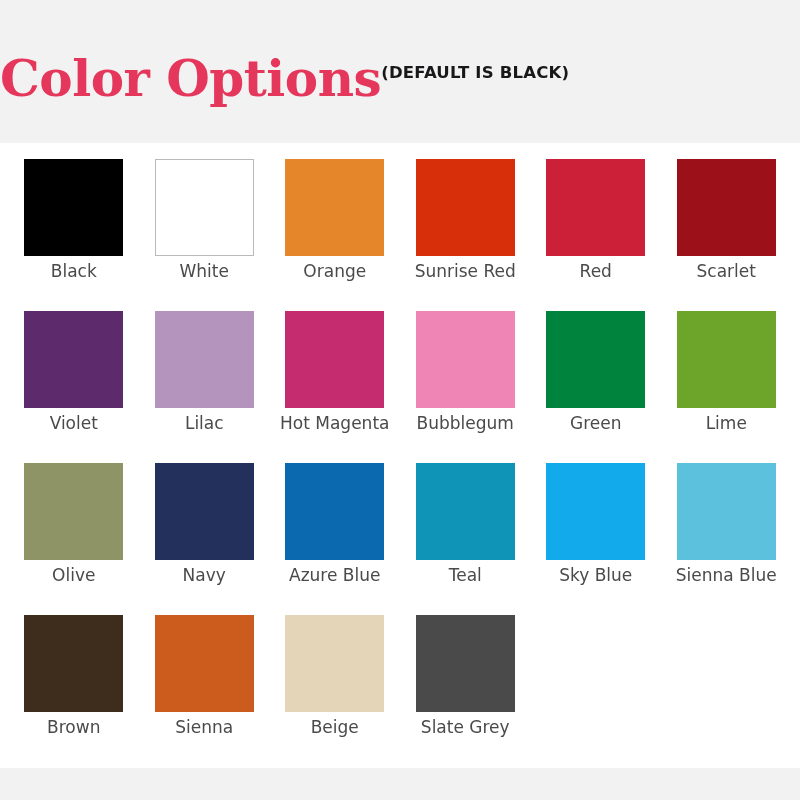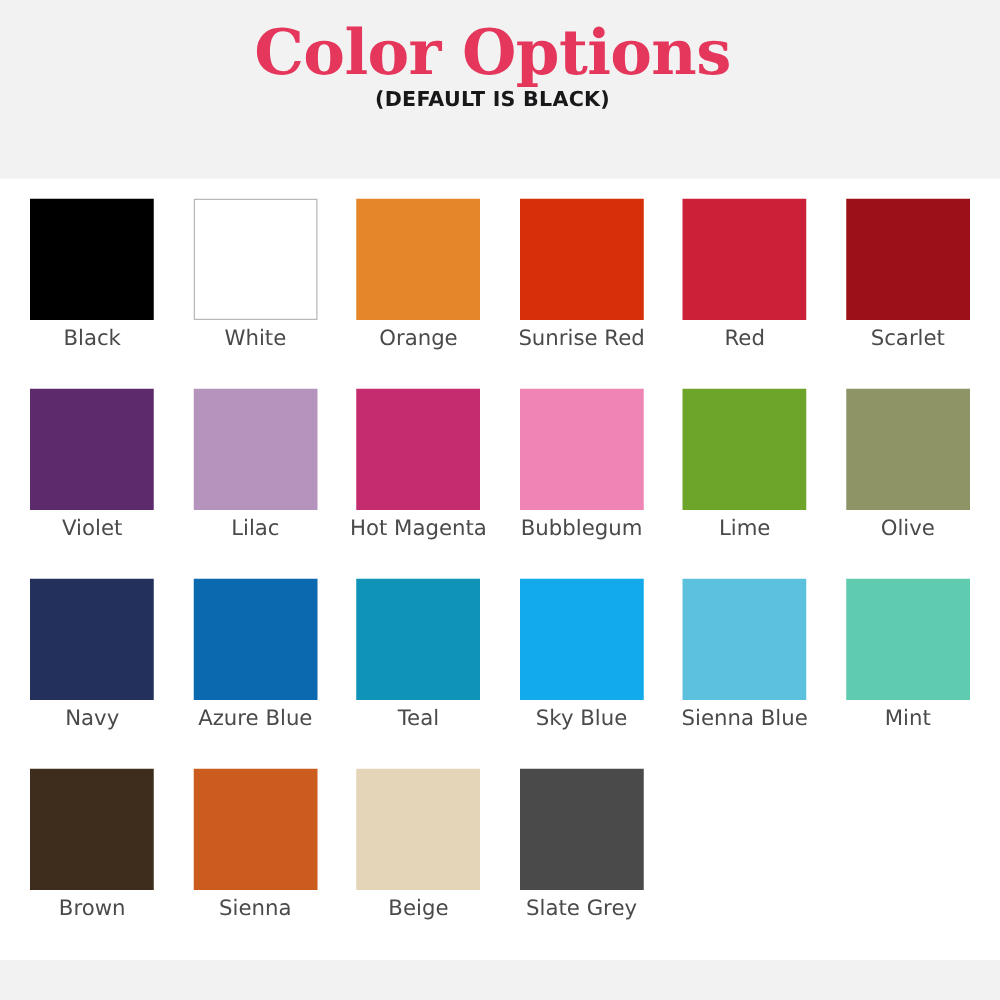--- a/index.html
+++ b/index.html
@@ -25,21 +25,21 @@
 
   
   .header {
     position: absolute;
     top: 0;
     left: 0;
     width: 788px;
     height: 143px;
     background: #f2f2f2;
     display: flex;
-    flex-direction: column;
+    flex-direction: row;
     align-items: center;
   }
 
   .title {
     margin-top: 16px;
     font-family: "DejaVu Serif", serif;
     font-weight: bold;
     font-size: 50px;
     line-height: 1.05;
     letter-spacing: -0.5px;
@@ -160,20 +160,24 @@
         </div>
         <div class="swatch-cell">
           <div class="swatch-chip" style="background: rgb(196, 44, 111);"></div>
           <div class="swatch-label">Hot Magenta</div>
         </div>
         <div class="swatch-cell">
           <div class="swatch-chip" style="background: rgb(238, 133, 181);"></div>
           <div class="swatch-label">Bubblegum</div>
         </div>
         <div class="swatch-cell">
+          <div class="swatch-chip" style="background: rgb(0, 132, 61);"></div>
+          <div class="swatch-label">Green</div>
+        </div>
+        <div class="swatch-cell">
           <div class="swatch-chip" style="background: rgb(108, 165, 41);"></div>
           <div class="swatch-label">Lime</div>
         </div>
         <div class="swatch-cell">
           <div class="swatch-chip" style="background: rgb(143, 148, 103);"></div>
           <div class="swatch-label">Olive</div>
         </div>
         <div class="swatch-cell">
           <div class="swatch-chip" style="background: rgb(35, 48, 92);"></div>
           <div class="swatch-label">Navy</div>
@@ -188,24 +192,20 @@
         </div>
         <div class="swatch-cell">
           <div class="swatch-chip" style="background: rgb(19, 170, 235);"></div>
           <div class="swatch-label">Sky Blue</div>
         </div>
         <div class="swatch-cell">
           <div class="swatch-chip" style="background: rgb(92, 193, 221);"></div>
           <div class="swatch-label">Sienna Blue</div>
         </div>
         <div class="swatch-cell">
-          <div class="swatch-chip" style="background: rgb(95, 204, 176);"></div>
-          <div class="swatch-label">Mint</div>
-        </div>
-        <div class="swatch-cell">
           <div class="swatch-chip" style="background: rgb(62, 44, 28);"></div>
           <div class="swatch-label">Brown</div>
         </div>
         <div class="swatch-cell">
           <div class="swatch-chip" style="background: rgb(203, 92, 30);"></div>
           <div class="swatch-label">Sienna</div>
         </div>
         <div class="swatch-cell">
           <div class="swatch-chip" style="background: rgb(229, 213, 184);"></div>
           <div class="swatch-label">Beige</div>

